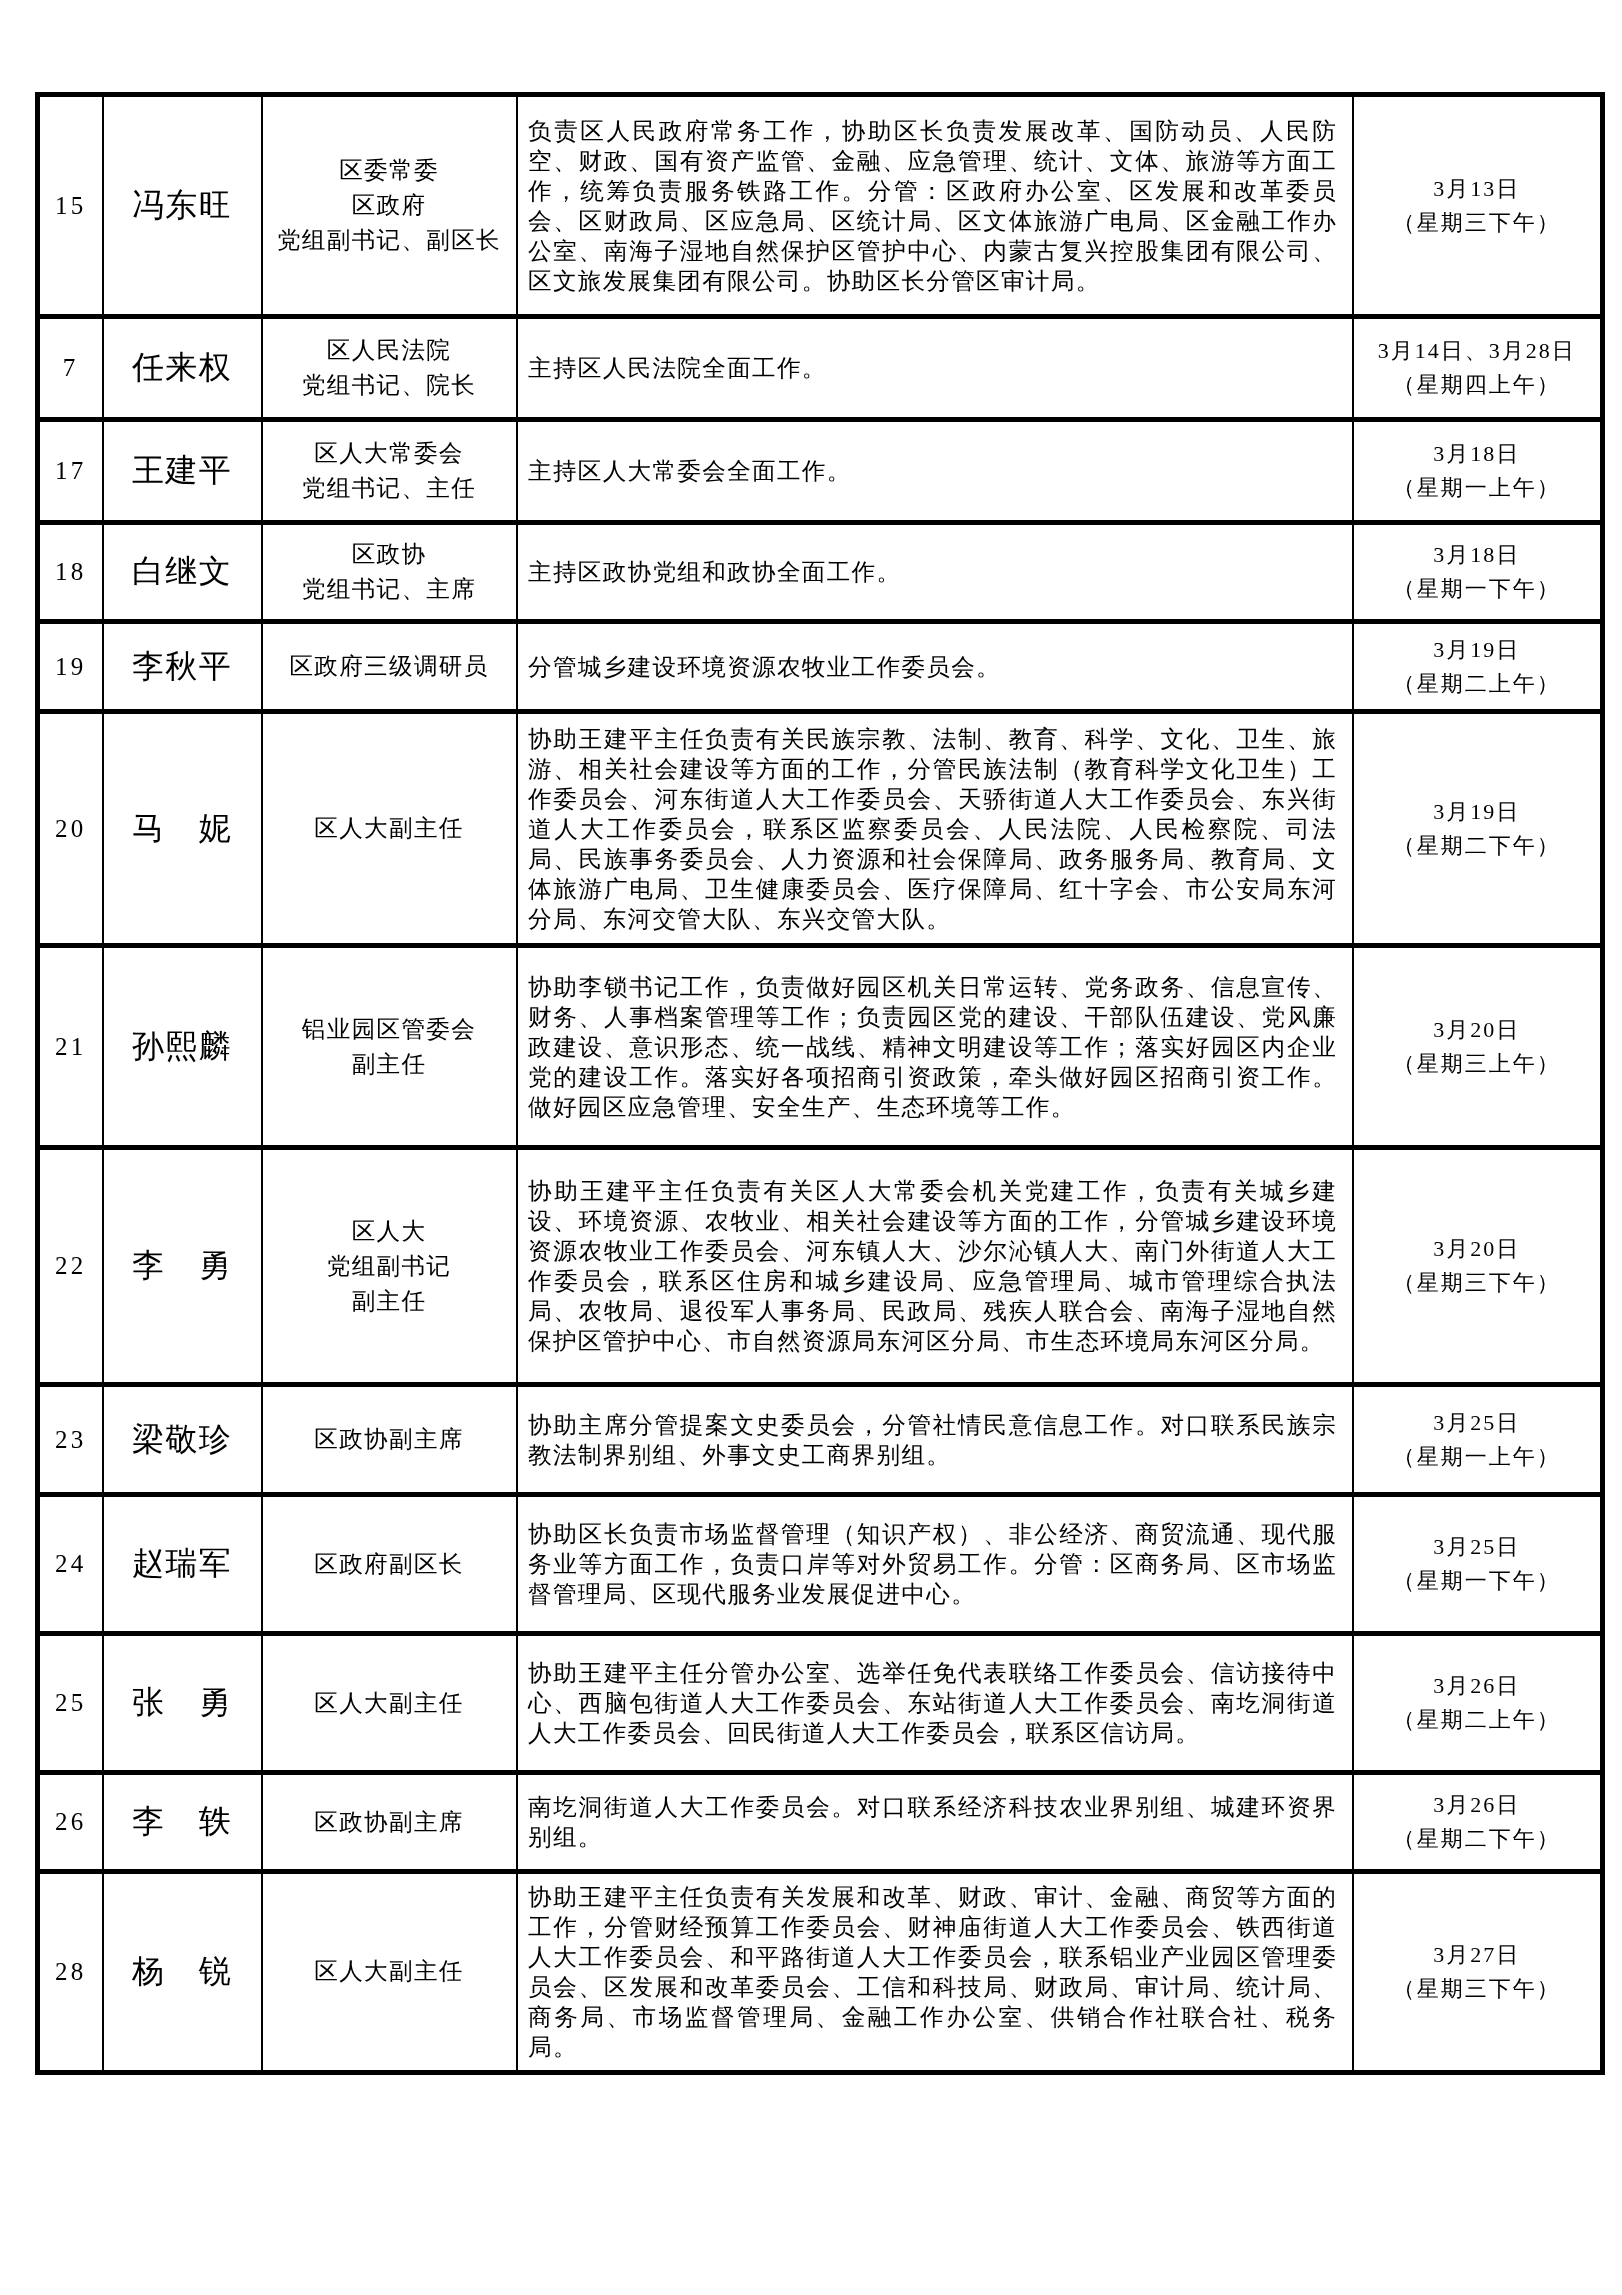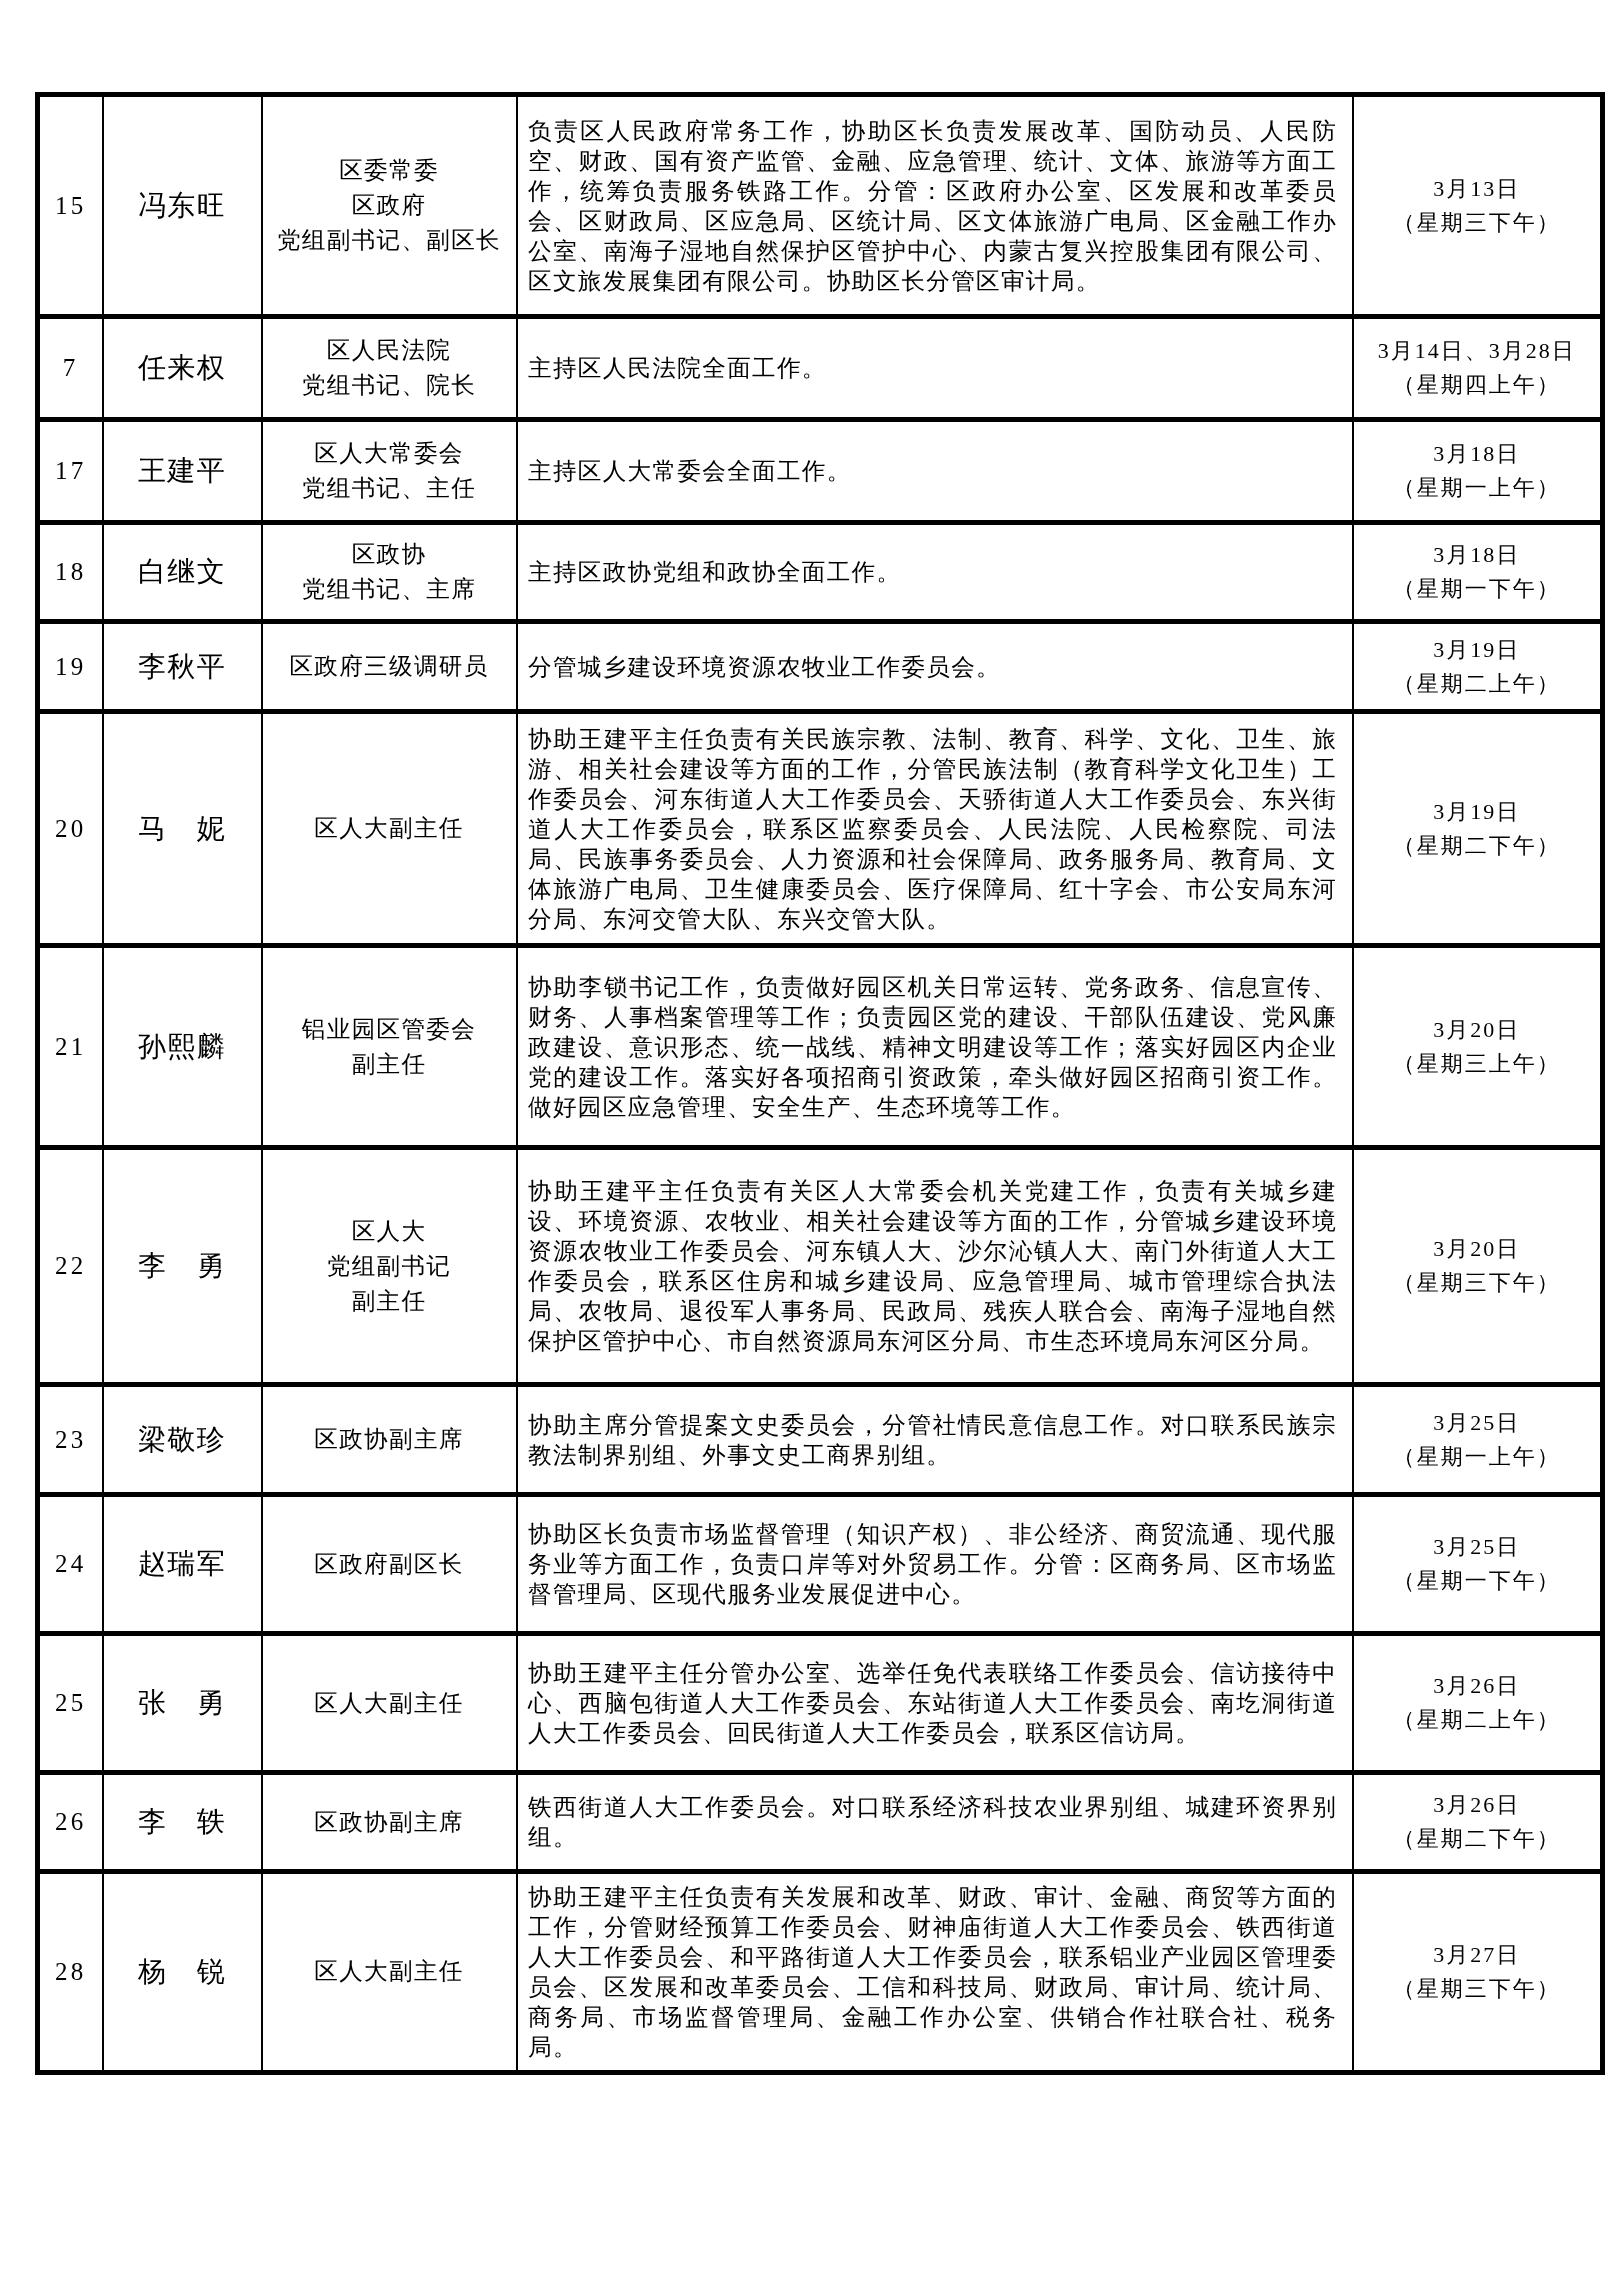--- a/index.html
+++ b/index.html
@@ -45,21 +45,21 @@
   col.c-duty{width:836px}
   col.c-date{width:250px}
 
   td.no{
     text-align:center;
     font-size:25px;
     letter-spacing:3.3px;
   }
   td.name{
     text-align:center;
-    font-size:28px;
+    font-size:32px;
     letter-spacing:1.3px;
     font-family:Liberation Serif, serif;
   }
   td.pos{
     text-align:center;
     font-size:23.6px;
     letter-spacing:1.3px;
     line-height:35px;
     padding:5.2px 3.9px;
   }
@@ -192,21 +192,21 @@
     <td class="name">张　勇</td>
     <td class="pos">区人大副主任</td>
     <td class="duty">协助王建平主任分管办公室、选举任免代表联络工作委员会、信访接待中心、西脑包街道人大工作委员会、东站街道人大工作委员会、南圪洞街道人大工作委员会、回民街道人大工作委员会，联系区信访局。</td>
     <td class="date">3月26日<br>（星期二上午）</td>
   </tr>
 
   <tr>
     <td class="no">26</td>
     <td class="name">李　轶</td>
     <td class="pos">区政协副主席</td>
-    <td class="duty">铁西街道人大工作委员会。对口联系经济科技农业界别组、城建环资界别组。</td>
+    <td class="duty">南圪洞街道人大工作委员会。对口联系经济科技农业界别组、城建环资界别组。</td>
     <td class="date">3月26日<br>（星期二下午）</td>
   </tr>
 
 
   <tr>
     <td class="no">28</td>
     <td class="name">杨　锐</td>
     <td class="pos">区人大副主任</td>
     <td class="duty">协助王建平主任负责有关发展和改革、财政、审计、金融、商贸等方面的工作，分管财经预算工作委员会、财神庙街道人大工作委员会、铁西街道人大工作委员会、和平路街道人大工作委员会，联系铝业产业园区管理委员会、区发展和改革委员会、工信和科技局、财政局、审计局、统计局、商务局、市场监督管理局、金融工作办公室、供销合作社联合社、税务局。</td>
     <td class="date">3月27日<br>（星期三下午）</td>

